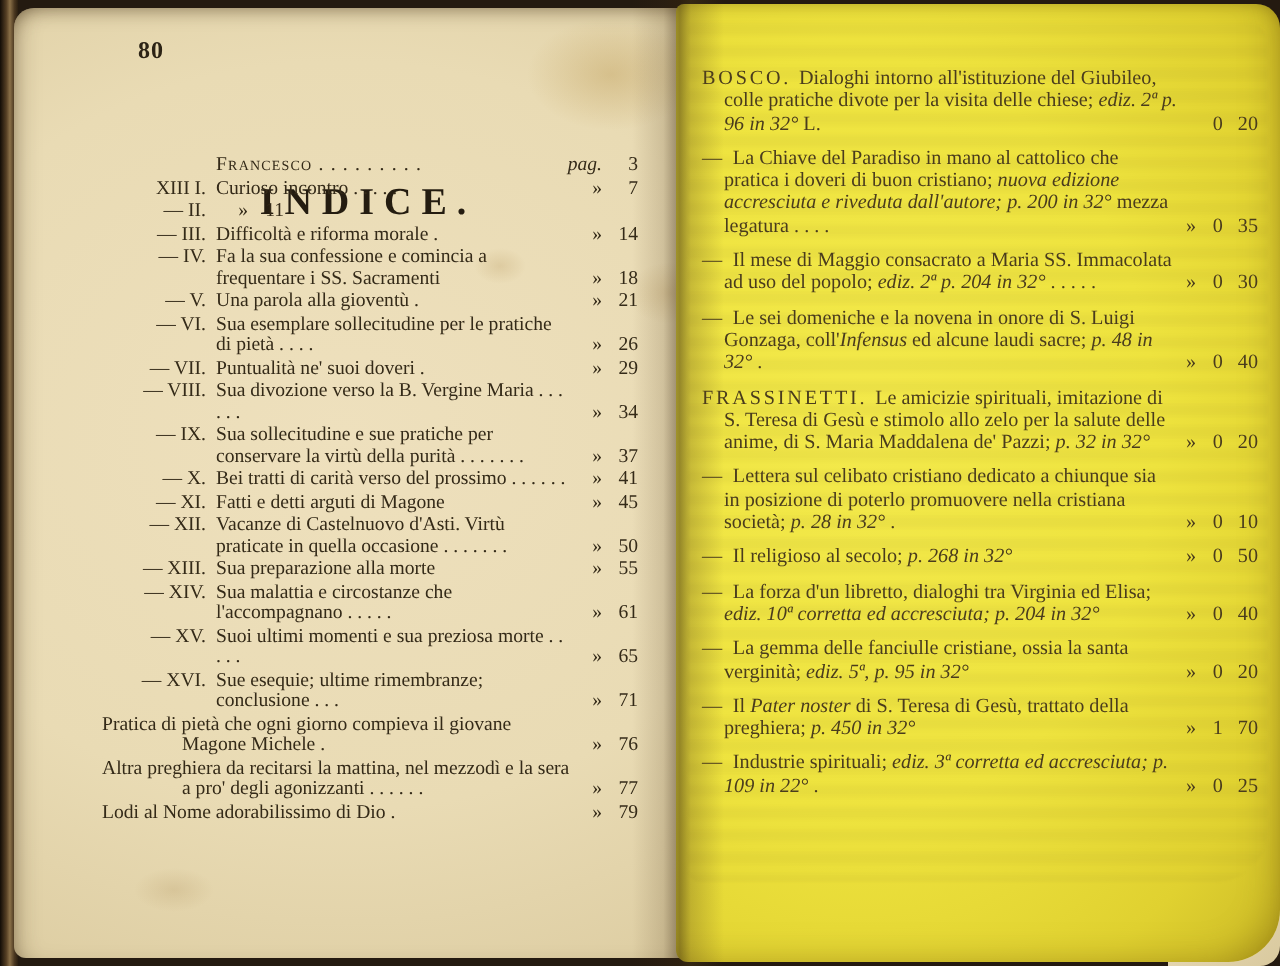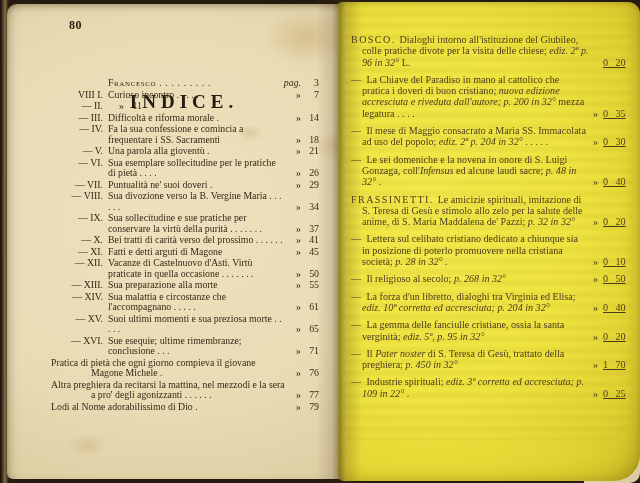--- a/index.html
+++ b/index.html
@@ -86,42 +86,42 @@
   }
   .catalog{
     position:absolute;left:13px;top:32px;width:278px;
     font-size:10.1px;line-height:11.3px;color:#4a3c1d;z-index:2;
   }
   .cat-entry{display:flex;margin-bottom:6px;}
   .cat-text{flex:1;padding-left:11px;text-indent:-11px;}
   .cat-lead{letter-spacing:1.4px;}
   .i{font-style:italic;}
   .cat-tail{flex:none;display:flex;align-self:flex-end;gap:5px;margin-left:5px;}
-  .cat-price{min-width:26px;text-align:left;word-spacing:5px;white-space:pre;text-decoration:underline;}
+  .cat-price{min-width:26px;text-align:right;word-spacing:5px;white-space:pre;}
 </style>
 </head>
 <body>
 
 <div class="scan">
   <div class="book-edge"></div>
 
   <div class="left-page">
     <div class="pagenum">80</div>
     <div class="page-title">INDICE.</div>
     <div class="toc" id="toc">
         <div class="toc-entry">
           <span class="toc-num"></span>
           <span class="toc-text sc">Francesco . . . . . . . . .</span>
           <span class="toc-tail">
             <span class="toc-ref i">pag.</span>
             <span class="toc-page">3</span>
           </span>
         </div>
         <div class="toc-entry">
-          <span class="toc-num">VIII I.</span>
+          <span class="toc-num">XIII I.</span>
           <span class="toc-text">Curioso incontro . . . . .</span>
           <span class="toc-tail">
             <span class="toc-ref">»</span>
             <span class="toc-page">7</span>
           </span>
         </div>
         <div class="toc-entry">
           <span class="toc-num">— II.</span>
           <span class="toc-tail">
             <span class="toc-ref">»</span>

